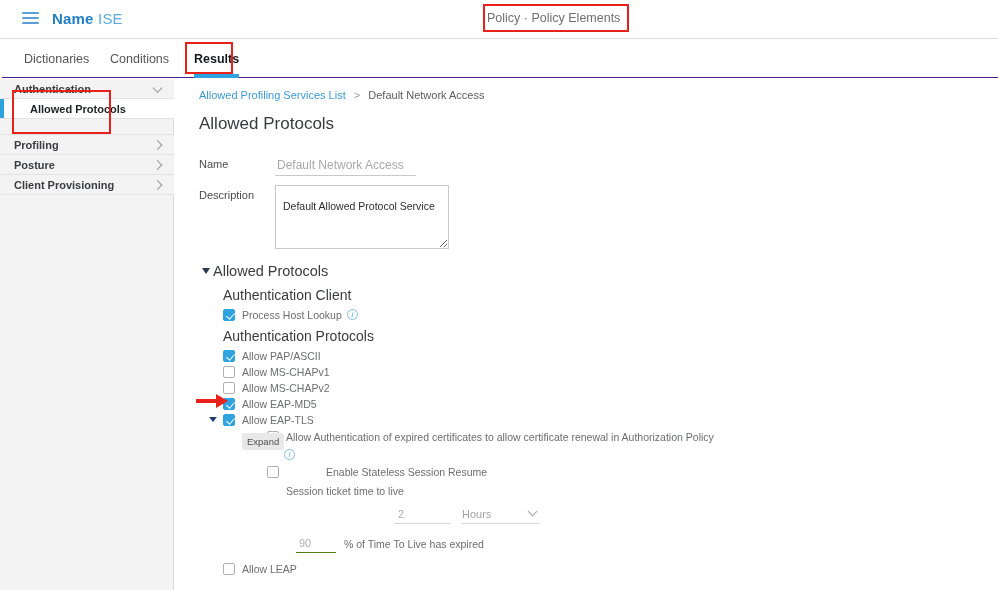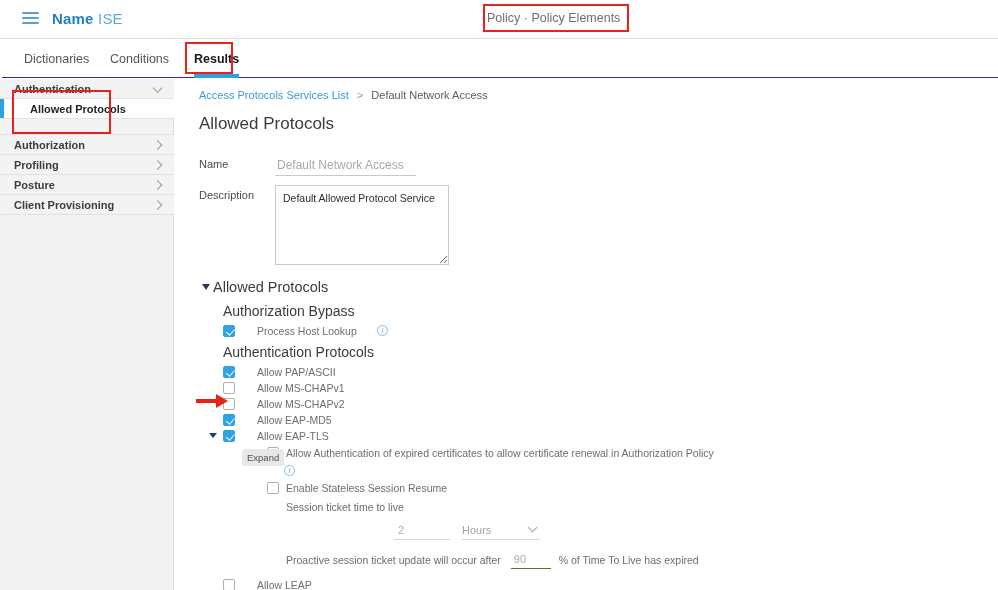--- a/index.html
+++ b/index.html
@@ -102,44 +102,44 @@
   .field-label {
     width: 76px; font-size: 11px; color: #4a4b4d;
     padding-top: 4px; flex: 0 0 76px;
   }
   .name-input {
     width: 141px; height: 22px; border: none; border-bottom: 1px solid #c8c8c8;
     background: transparent; font-family: inherit; font-size: 12px;
     color: #a8a8a8; outline: none; padding: 0 2px;
   }
   .desc-area {
-    width: 174px; height: 80px; border: 1px solid #c9c9c9;
+    width: 174px; height: 64px; border: 1px solid #c9c9c9;
     background: #fff; font-family: inherit; font-size: 10.5px;
-    color: #2c2d2f; padding: 6px 7px; resize: both; outline: none;
+    color: #2c2d2f; padding: 14px 7px; resize: both; outline: none;
     line-height: 1.3;
   }
 
   .section-head {
     display: flex; align-items: center; margin: 14px 0 8px 3px; cursor: pointer;
   }
   .tri {
     width: 0; height: 0; margin-right: 3px;
     border-left: 4.5px solid transparent; border-right: 4.5px solid transparent;
     border-top: 6px solid #2b3a52;
   }
   .section-head .st { font-size: 14.5px; color: #3a3b3d; white-space: nowrap; }
 
   .proto-block { margin-left: 24px; }
   .group-title {
     font-size: 14px; color: #3a3b3d; margin: 6px 0 4px 0; white-space: nowrap;
   }
 
   .cb-row {
     position: relative; display: flex; align-items: center;
-    height: 15px; margin-bottom: 1px; gap: 15px;
+    height: 15px; margin-bottom: 1px;
   }
   .cb-row .arrow {
     width: 0; height: 0; position: absolute; left: -14px; top: 4px; cursor: pointer;
     border-top: 4px solid transparent; border-bottom: 4px solid transparent;
     border-left: 5.5px solid #1f3f73;
   }
   .cb-row .arrow.down {
     border-left: 4px solid transparent; border-right: 4px solid transparent;
     border-top: 5.5px solid #1f3f73; border-bottom: none; top: 5px;
   }
@@ -240,41 +240,37 @@
   <div class="sidebar">
     <div class="nav-item">
       <span class="nav-label">Authentication</span>
       <span class="nav-chev down"></span>
     </div>
     <div class="nav-item child selected">
       <span class="nav-label">Allowed Protocols</span>
     </div>
     <div class="nav-spacer"></div>
     <div class="nav-item">
-      <span class="nav-label">Authorization</span>
-      <span class="nav-chev right"></span>
-    </div>
-    <div class="nav-item">
       <span class="nav-label">Profiling</span>
       <span class="nav-chev right"></span>
     </div>
     <div class="nav-item">
       <span class="nav-label">Posture</span>
       <span class="nav-chev right"></span>
     </div>
     <div class="nav-item">
       <span class="nav-label">Client Provisioning</span>
       <span class="nav-chev right"></span>
     </div>
   </div>
 
   <div class="content">
 
     <div class="breadcrumb">
-      <span class="bc-link">Access Protocols Services List</span>
+      <span class="bc-link">Allowed Profiling Services List</span>
       <span class="bc-sep">&gt;</span>
       <span class="bc-cur">Default Network Access</span>
     </div>
 
     <div class="page-title">Allowed Protocols</div>
 
     <div class="field-row">
       <div class="field-label">Name</div>
       <input class="name-input" value="Default Network Access" style="">
     </div>
@@ -284,21 +280,21 @@
       <textarea class="desc-area" style="">Default Allowed Protocol Service</textarea>
     </div>
 
     <div class="section-head">
       <span class="tri"></span>
       <span class="st">Allowed Protocols</span>
     </div>
 
     <div class="proto-block">
 
-      <div class="group-title">Authorization Bypass</div>
+      <div class="group-title">Authentication Client</div>
 
       <div class="cb-row">
         <span class="cbx on"></span>
         <span class="cb-label">Process Host Lookup</span>
         <span class="info-i">i</span>
       </div>
 
       <div class="group-title">Authentication Protocols</div>
 
       <div class="cb-row">
@@ -327,39 +323,38 @@
         <div class="tooltip">Expand</div>
 
         <div class="sub-row" style="margin-left:28px;margin-top:4px;">
           <span class="cbx"></span>
           <span class="sub-label">Allow Authentication of expired certificates to allow certificate renewal in Authorization Policy</span>
         </div>
         <div style="margin-left:45px;margin-top:1px;">
           <span class="info-i" style="margin-left:0;">i</span>
         </div>
 
-        <div class="sub-row" style="margin-left:28px;margin-top:3px;">
+        <div class="sub-row" style="margin-left:28px;margin-top:3px;gap:40px;">
           <span class="cbx"></span>
           <span class="sub-label">Enable Stateless Session Resume</span>
         </div>
 
         <div style="margin-left:47px;margin-top:3px;">
           <span class="sub-label">Session ticket time to live</span>
         </div>
 
         <div class="ttl-row" style="margin-left:155px;">
           <input class="ttl-input" value="2" style="">
           <div class="unit-select">
             <span>Hours</span>
             <span class="sel-chev"></span>
           </div>
         </div>
 
         <div class="pct-row" style="margin-left:47px;">
-          <span class="pct-text">Proactive session ticket update will occur after</span>
           <input class="pct-input" value="90" style="">
           <span class="pct-text">% of Time To Live has expired</span>
         </div>
       </div>
 
       <div style="margin-top:8px;">
         <div class="cb-row">
           <span class="cbx"></span>
           <span class="cb-label">Allow LEAP</span>
         </div>

